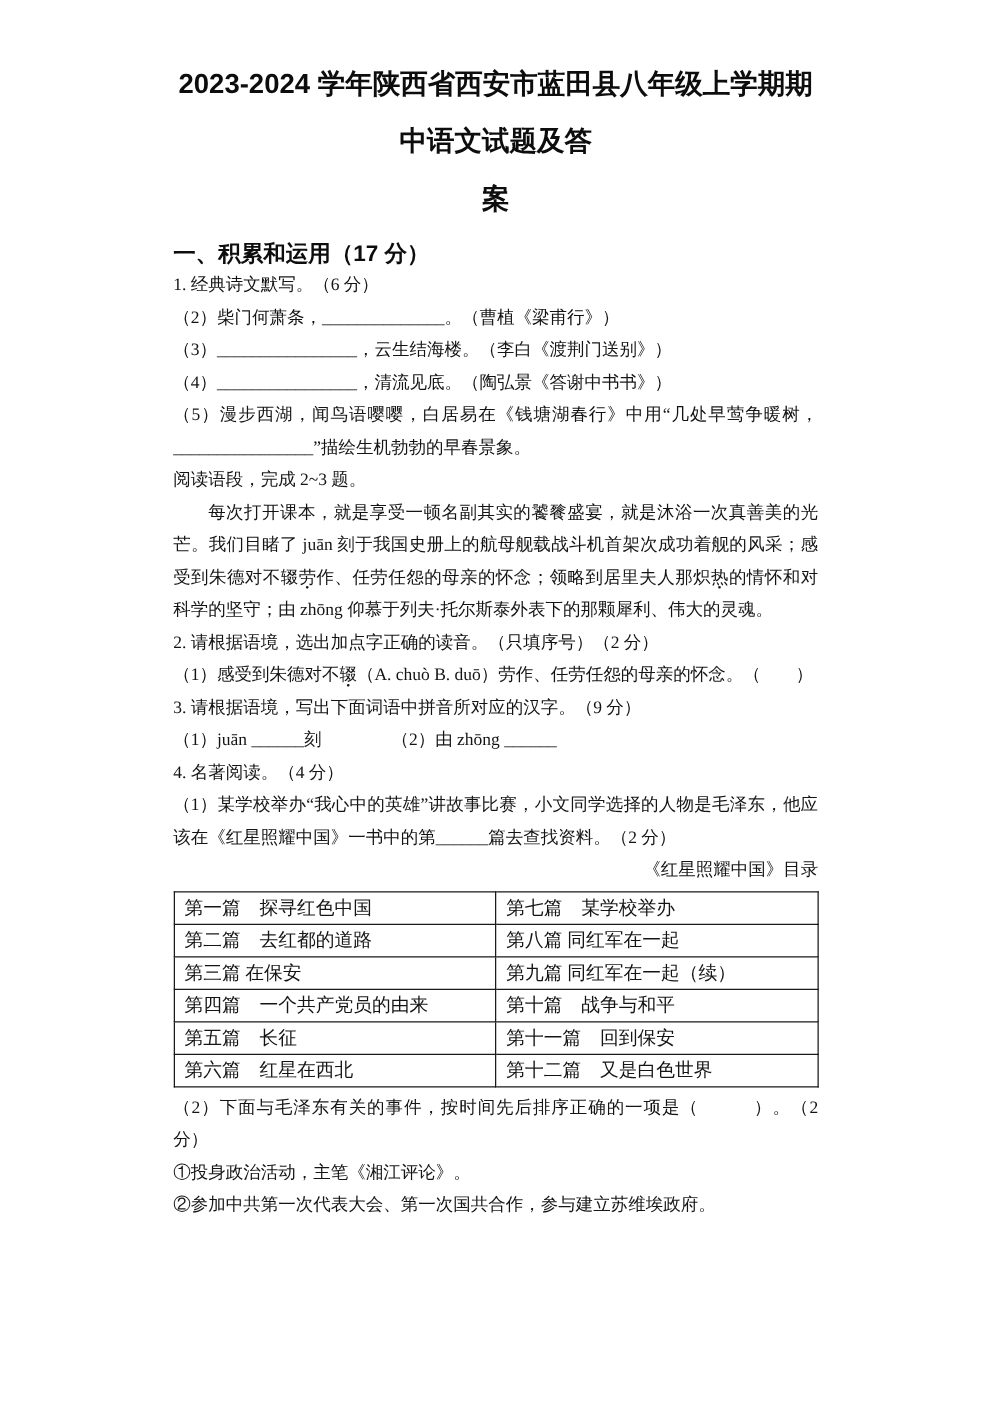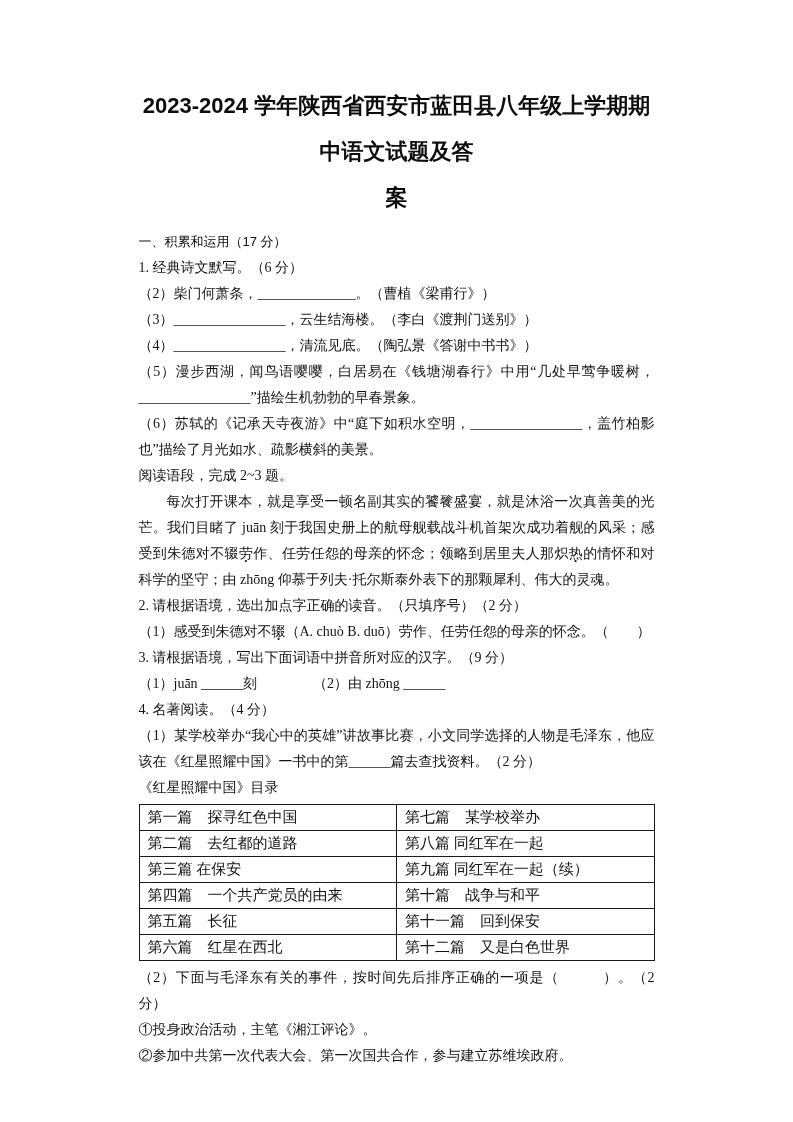--- a/index.html
+++ b/index.html
@@ -3,50 +3,50 @@
 <meta charset="utf-8">
 <style>
   html, body { margin: 0; padding: 0; background: #ffffff; }
   .page {
     position: relative;
     width: 648px;
     height: 1122px;
     margin: 0 auto;
     background: #ffffff;
     box-sizing: border-box;
-    padding: 83px 66px 0 66px;
+    padding: 44px 66px 0 66px;
     font-family: "Liberation Serif", "DejaVu Serif", serif;
     color: #141414;
     overflow: hidden;
   }
   .title {
     font-family: "Liberation Sans", "DejaVu Sans", sans-serif;
     font-weight: bold;
     font-size: 22px;
     line-height: 46px;
     text-align: center;
     margin: 0 0 8px 0;
     color: #0d0d0d;
   }
   .heading {
     font-family: "Liberation Sans", "DejaVu Sans", sans-serif;
-    font-weight: normal;
-    font-size: 13px;
+    font-weight: bold;
+    font-size: 18px;
     line-height: 26px;
     margin: 0;
     color: #0d0d0d;
   }
   p.line {
     font-size: 14px;
     line-height: 26px;
     margin: 0;
     text-align: justify;
   }
   p.indent { text-indent: 2em; }
-  p.caption { text-align: left; }
+  p.caption { text-align: right; }
   table.toc {
     width: 100%;
     border-collapse: collapse;
     margin: 3px 0 4px 0;
     table-layout: fixed;
   }
   table.toc td {
     border: 1.6px solid #1a1a1a;
     font-size: 15px;
     height: 25px;
@@ -74,21 +74,20 @@
 
   <h1 class="title"><span>2023-2024 学年陕西省西安市蓝田县八年级上学期期中语文试题及答</span><br><span>案</span></h1>
 
   <p class="heading">一、积累和运用（17 分）</p>
 
   <p class="line">1. 经典诗文默写。（6 分）</p>
   <p class="line">（2）柴门何萧条，______________。（曹植《梁甫行》）</p>
   <p class="line">（3）________________，云生结海楼。（李白《渡荆门送别》）</p>
   <p class="line">（4）________________，清流见底。（陶弘景《答谢中书书》）</p>
   <p class="line">（5）漫步西湖，闻鸟语嘤嘤，白居易在《钱塘湖春行》中用“几处早莺争暖树，________________”描绘生机勃勃的早春景象。</p>
-  <p class="line">（6）苏轼的《记承天寺夜游》中“庭下如积水空明，________________，盖竹柏影也”描绘了月光如水、疏影横斜的美景。</p>
 
   <p class="line">阅读语段，完成 2~3 题。</p>
   <p class="line indent">每次打开课本，就是享受一顿名副其实的饕餮盛宴，就是沐浴一次真善美的光芒。我们目睹了 juān 刻于我国史册上的航母舰载战斗机首架次成功着舰的风采；感受到朱德对不<span class="em-dot">辍</span>劳作、任劳任怨的母亲的怀念；领略到居里夫人那<span class="em-dot">炽</span>热的情怀和对科学的坚守；由 zhōng 仰慕于列夫·托尔斯泰外表下的那颗犀利、伟大的灵魂。</p>
 
   <p class="line">2. 请根据语境，选出加点字正确的读音。（只填序号）（2 分）</p>
   <p class="line">（1）感受到朱德对不<span class="em-dot">辍</span>（A. chuò B. duō）劳作、任劳任怨的母亲的怀念。（　　）</p>
 
   <p class="line">3. 请根据语境，写出下面词语中拼音所对应的汉字。（9 分）</p>
   <p class="line">（1）juān ______刻　　　　（2）由 zhōng ______</p>
 

